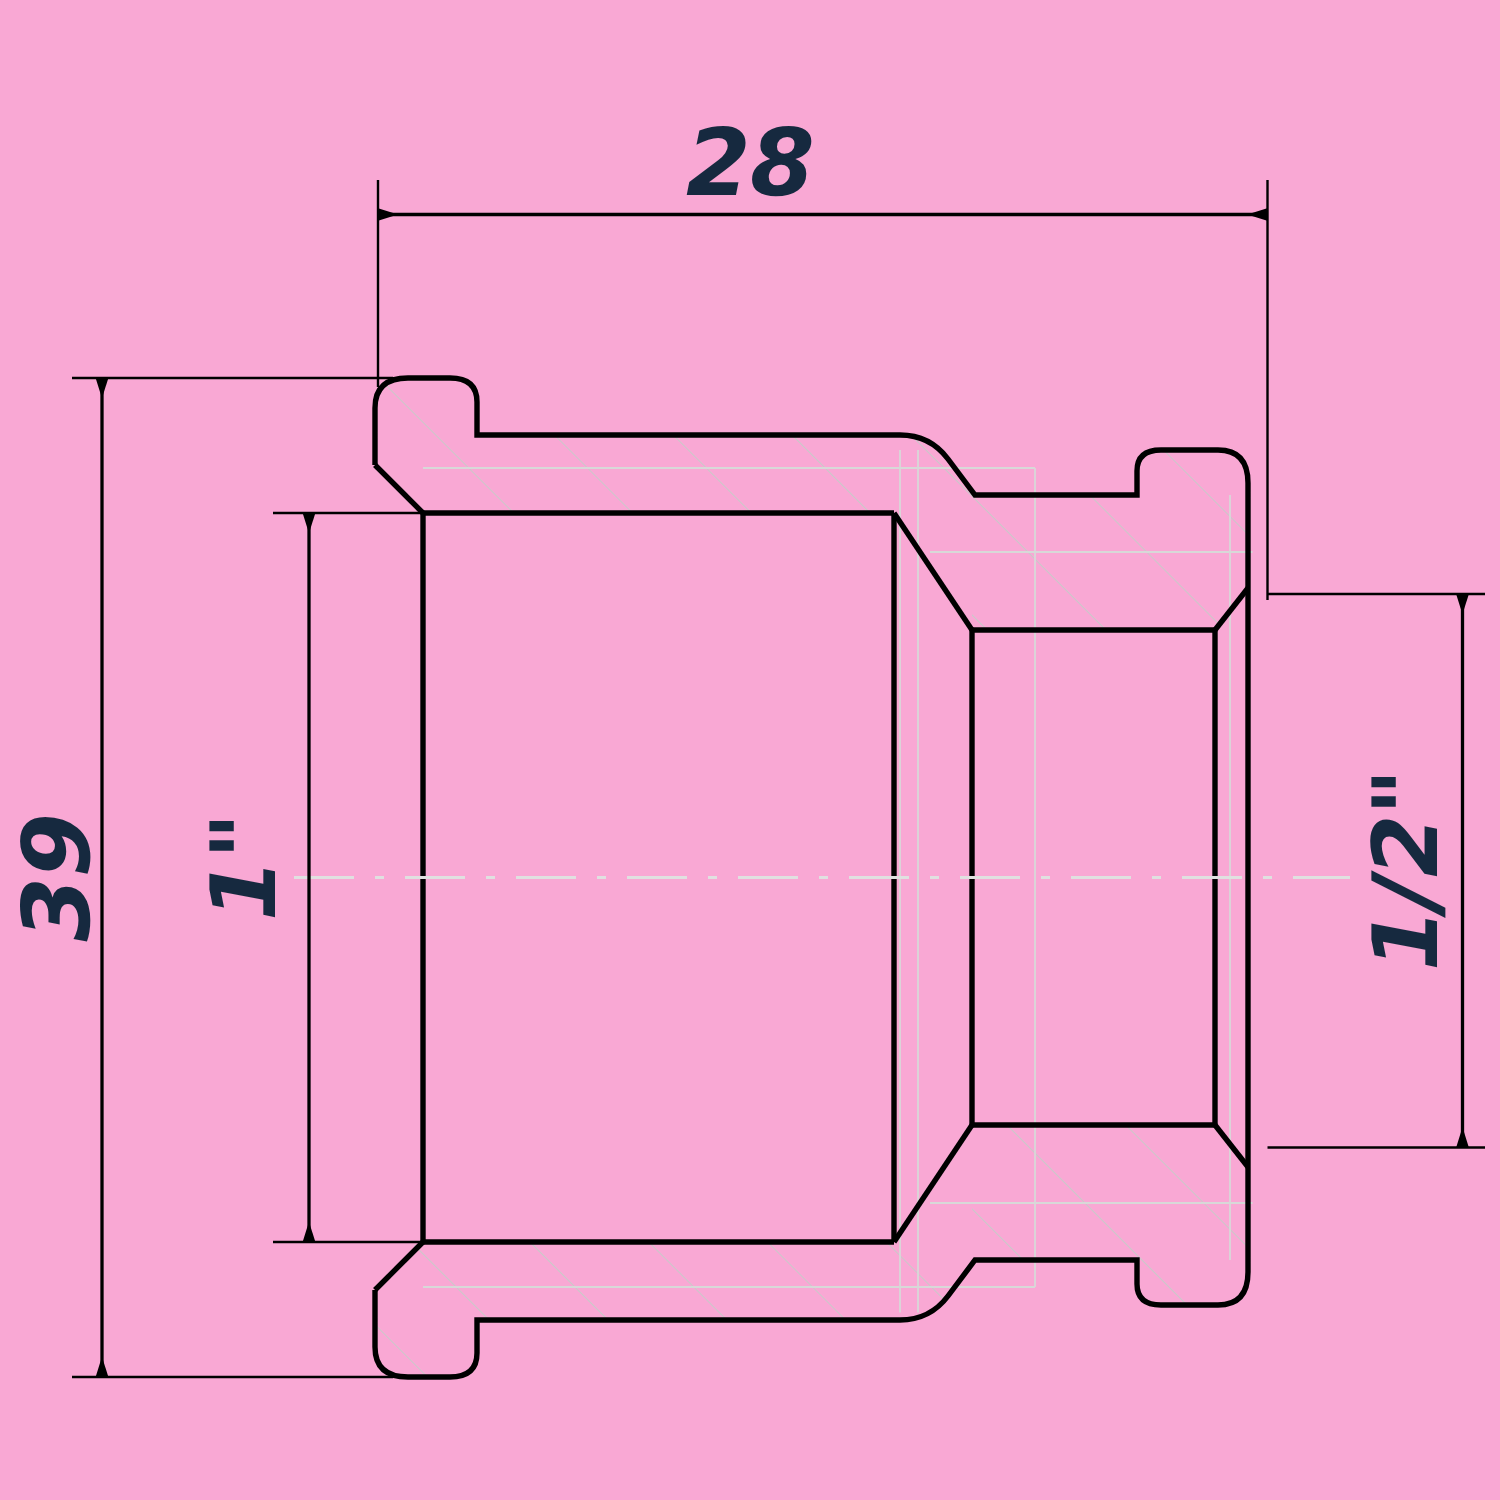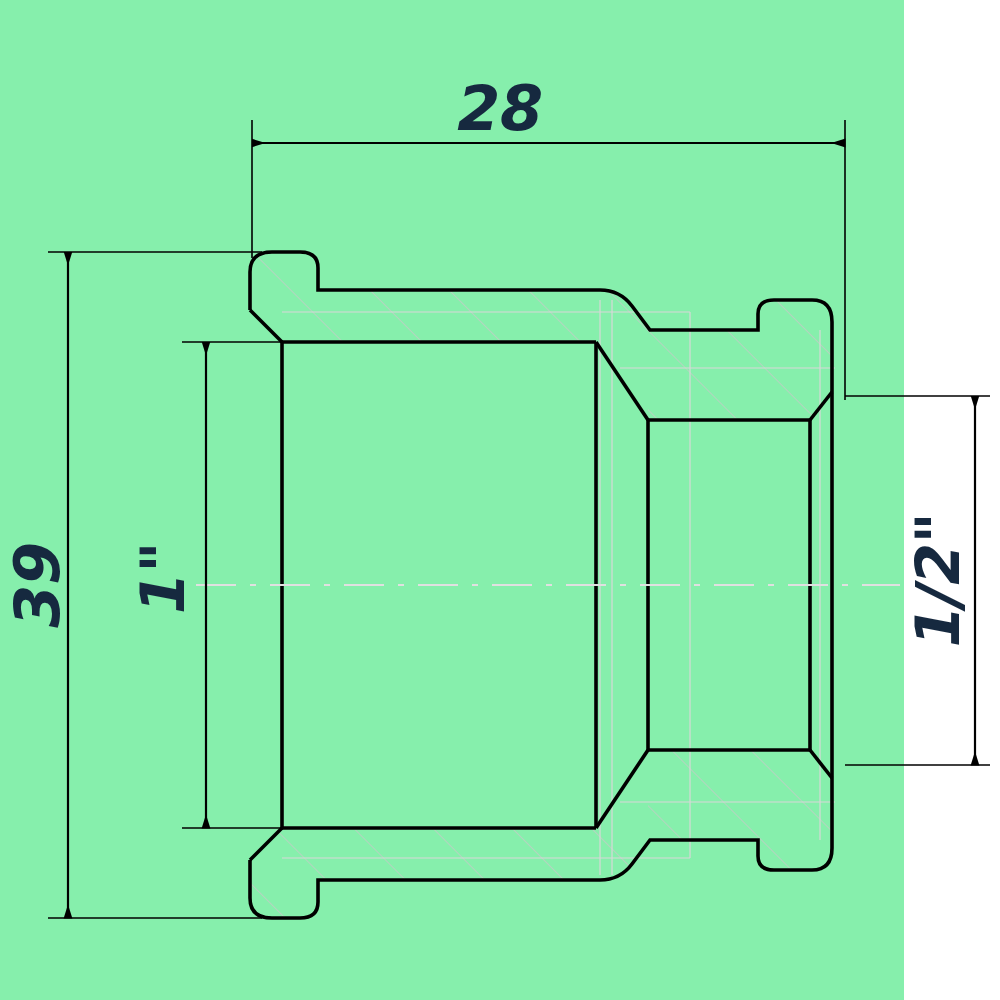--- a/index.html
+++ b/index.html
@@ -8,23 +8,23 @@
     background: #ffffff;
   }
   body {
     width: 1000px;
     height: 1000px;
     font-family: "Liberation Sans", sans-serif;
     overflow: hidden;
   }
   #stage {
     position: relative;
-    width: 904px;
+    width: 1000px;
     height: 1000px;
-    background: #86efac;
+    background: #f9a8d4;
   }
   #drawing {
     position: absolute;
     left: 0;
     top: 0;
     width: 1000px;
     height: 1000px;
   }
   .dim-label {
     position: absolute;

